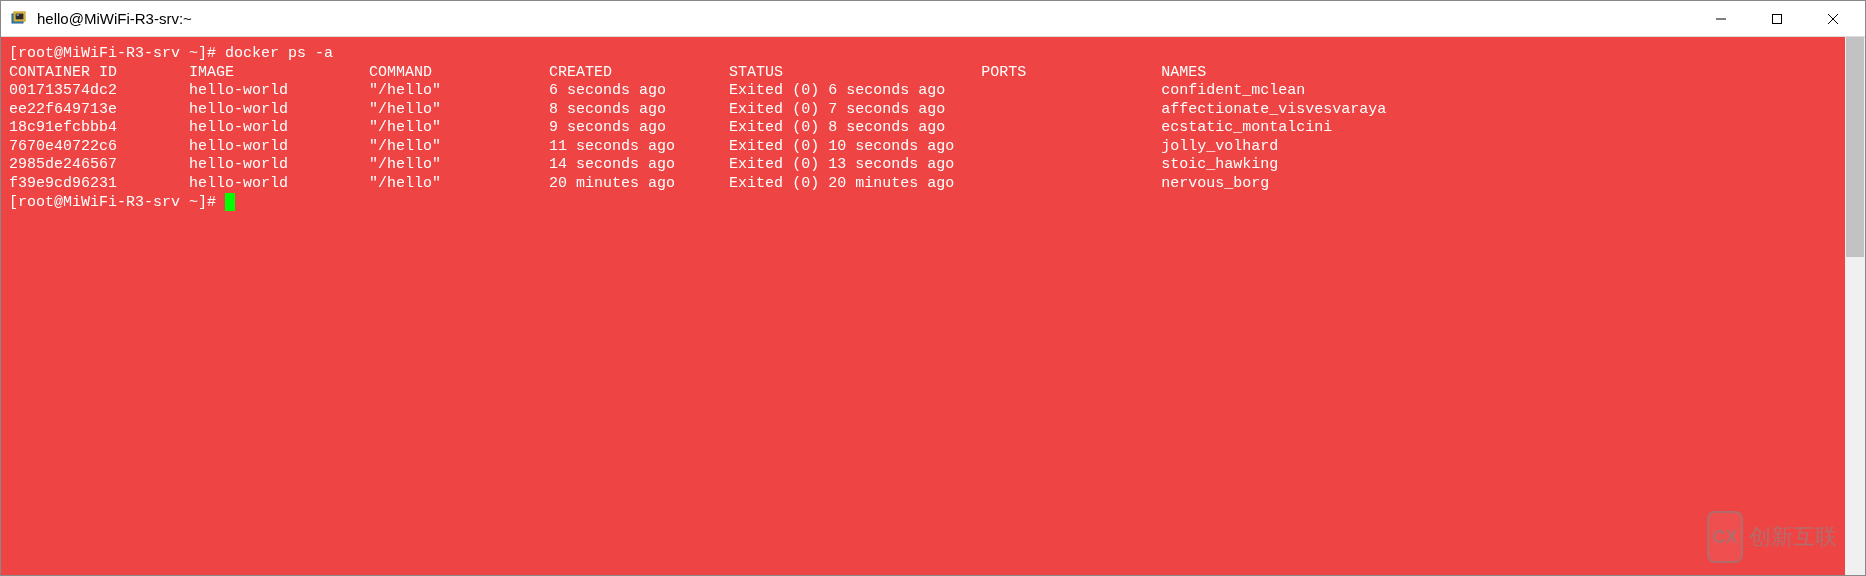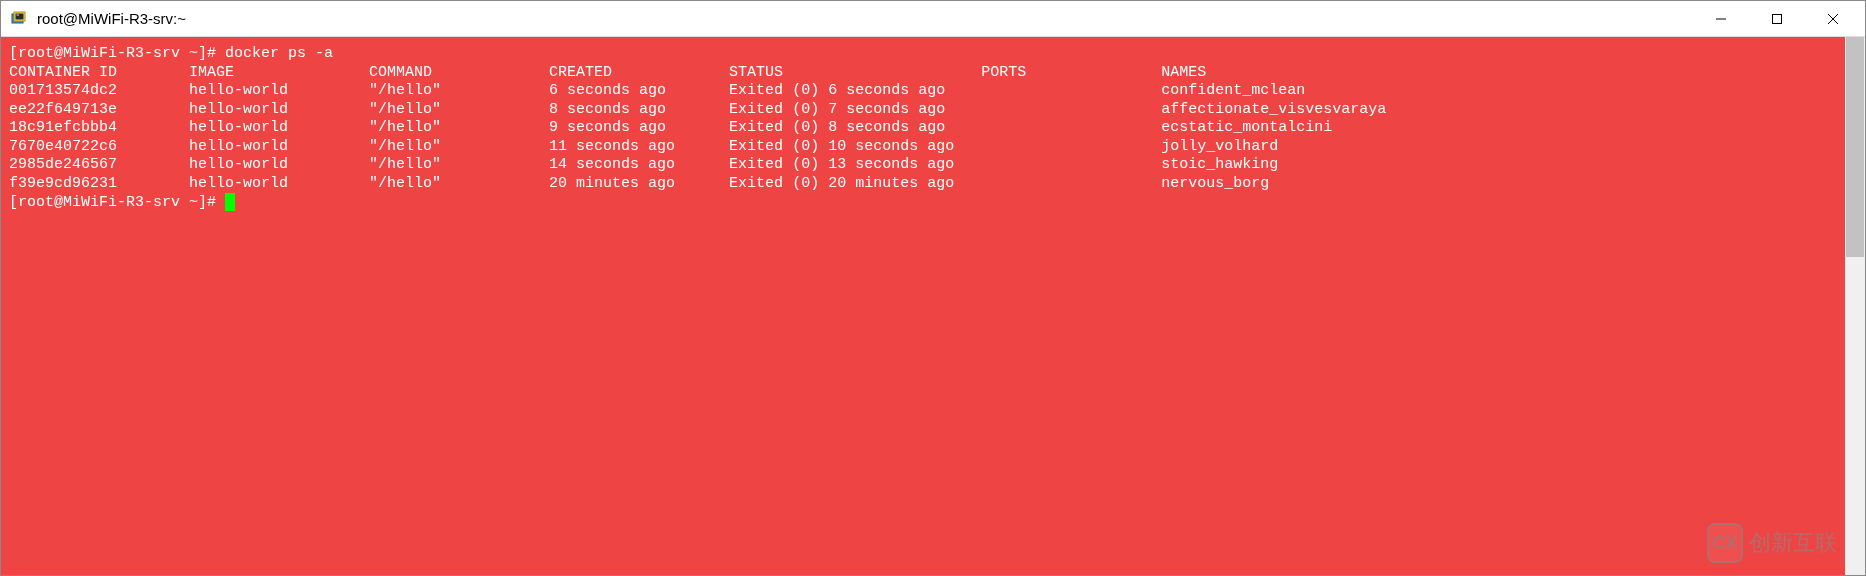--- a/index.html
+++ b/index.html
@@ -117,21 +117,21 @@
       right: 28px;
       bottom: 12px;
       display: flex;
       align-items: center;
       gap: 6px;
       opacity: 0.6;
       pointer-events: none;
     }
     .watermark-logo {
       width: 36px;
-      height: 40px;
+      height: 52px;
       border: 2px solid #888;
       border-radius: 8px;
       display: flex;
       align-items: center;
       justify-content: center;
       font-weight: bold;
       color: #888;
       font-size: 18px;
       background: rgba(255,255,255,0.1);
     }
@@ -147,21 +147,21 @@
 <div class="window">
   <div class="titlebar">
     <span class="titlebar-icon">
       <svg width="18" height="18" viewBox="0 0 18 18">
         <rect x="2" y="4" width="11" height="9" fill="#3c8fc9" stroke="#1a5a8a" stroke-width="1"></rect>
         <rect x="4" y="2" width="11" height="9" fill="#ffd966" stroke="#b88a00" stroke-width="1"></rect>
         <rect x="5.5" y="3.5" width="8" height="6" fill="#2a2a2a"></rect>
         <line x1="6.5" y1="5" x2="9" y2="5" stroke="#fff" stroke-width="0.8"></line>
       </svg>
     </span>
-    <span class="titlebar-title">root@MiWiFi-R3-srv:~</span>
+    <span class="titlebar-title">hello@MiWiFi-R3-srv:~</span>
     <div class="titlebar-controls">
       <button class="titlebar-btn">
         <svg width="12" height="12" viewBox="0 0 12 12">
             <line x1="1" y1="6" x2="11" y2="6" stroke="#000" stroke-width="1"></line>
           </svg>
       </button>
       <button class="titlebar-btn">
         <svg width="12" height="12" viewBox="0 0 12 12">
             <rect x="1.5" y="1.5" width="9" height="9" fill="none" stroke="#000" stroke-width="1"></rect>
           </svg>

